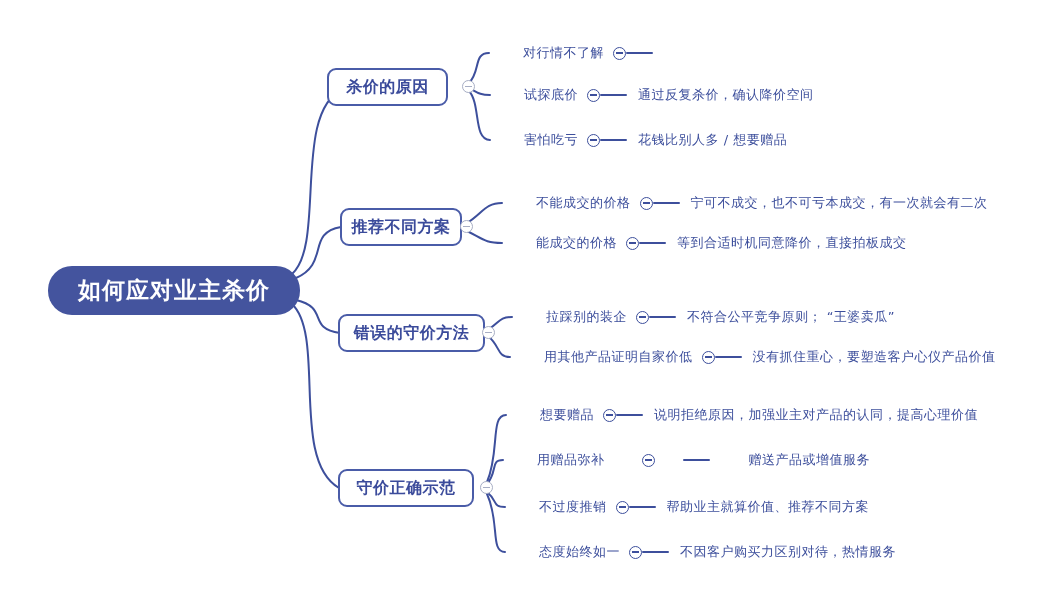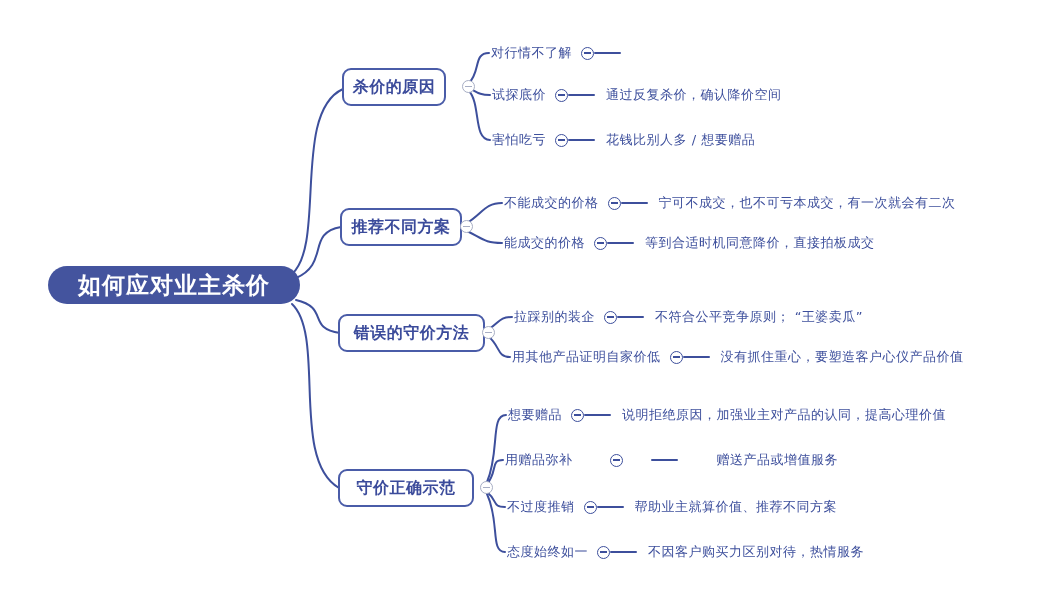--- a/index.html
+++ b/index.html
@@ -16,21 +16,21 @@
   html,body{width:1063px;height:598px;overflow:hidden;}
   body{
     background:var(--bg);
     font-family:"DejaVu Sans","Liberation Sans",sans-serif;
     position:relative;
   }
   .canvas{position:absolute;inset:0;width:1063px;height:598px;}
   svg.links{position:absolute;left:0;top:0;z-index:1;}
   .node-central{
     position:absolute;z-index:3;
-    left:48px;top:266px;width:252px;height:38px;
+    left:48px;top:266px;width:252px;height:49px;
     background:var(--node-fill);
     border-radius:24px;
     display:flex;align-items:center;justify-content:center;
     color:var(--node-text);
     font-size:23px;font-weight:bold;letter-spacing:1px;
     cursor:default;
   }
   .node-branch{
     position:absolute;z-index:3;
     background:#fff;
@@ -41,21 +41,21 @@
     font-size:16px;font-weight:bold;letter-spacing:0.5px;
     cursor:default;
   }
   .row{
     position:absolute;z-index:3;
     display:flex;align-items:center;height:20px;
     white-space:nowrap;
   }
   .sub-label{
     color:var(--sub-text);
-    font-size:13px;font-weight:500;letter-spacing:0.5px;
+    font-size:13px;font-weight:500;letter-spacing:0.5px;margin-left:32px;
   }
   .detail-label{
     color:var(--sub-text);
     font-size:13px;letter-spacing:0.5px;
   }
   .collapse{
     width:13px;height:13px;border-radius:50%;
     border:1px solid var(--sub-text);
     background:#fff;
     display:inline-flex;align-items:center;justify-content:center;
@@ -95,21 +95,21 @@
 
       <path d="M 487 482 C 500 452, 490 415, 506 415"></path>
       <path d="M 487 484 C 498 471, 490 460, 503 460"></path>
       <path d="M 487 492 C 498 501, 492 507, 505 507"></path>
       <path d="M 487 494 C 500 522, 490 552, 505 552"></path>
     </g>
   </svg>
 
   <div class="node-central">如何应对业主杀价</div>
 
-  <div class="node-branch" style="left:342px;top:68px;width:104px;height:38px;">杀价的原因</div>
+  <div class="node-branch" style="left:327px;top:68px;width:121px;height:38px;">杀价的原因</div>
   <div class="node-branch" style="left:340px;top:208px;width:122px;height:38px;">推荐不同方案</div>
   <div class="node-branch" style="left:338px;top:314px;width:147px;height:38px;">错误的守价方法</div>
   <div class="node-branch" style="left:338px;top:469px;width:136px;height:38px;">守价正确示范</div>
 
   <span class="collapse gray" style="left:462px;top:80px;">
       <span class="minus"></span>
     </span>
   <span class="collapse gray" style="left:460px;top:220px;">
       <span class="minus"></span>
     </span>

